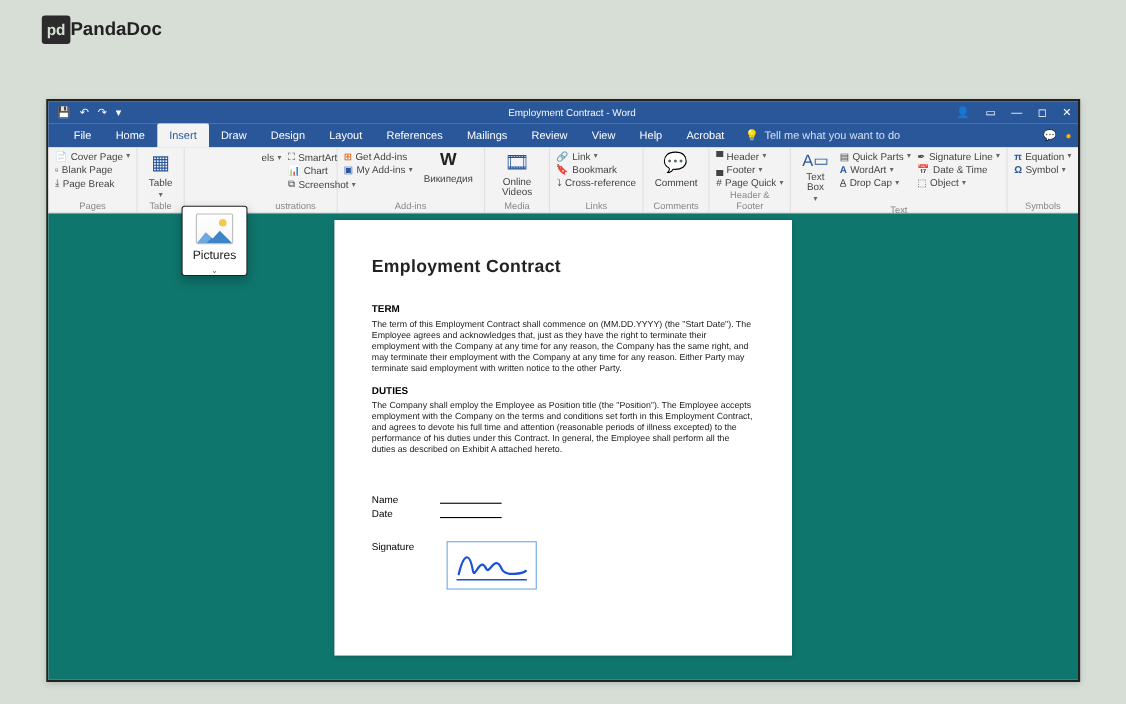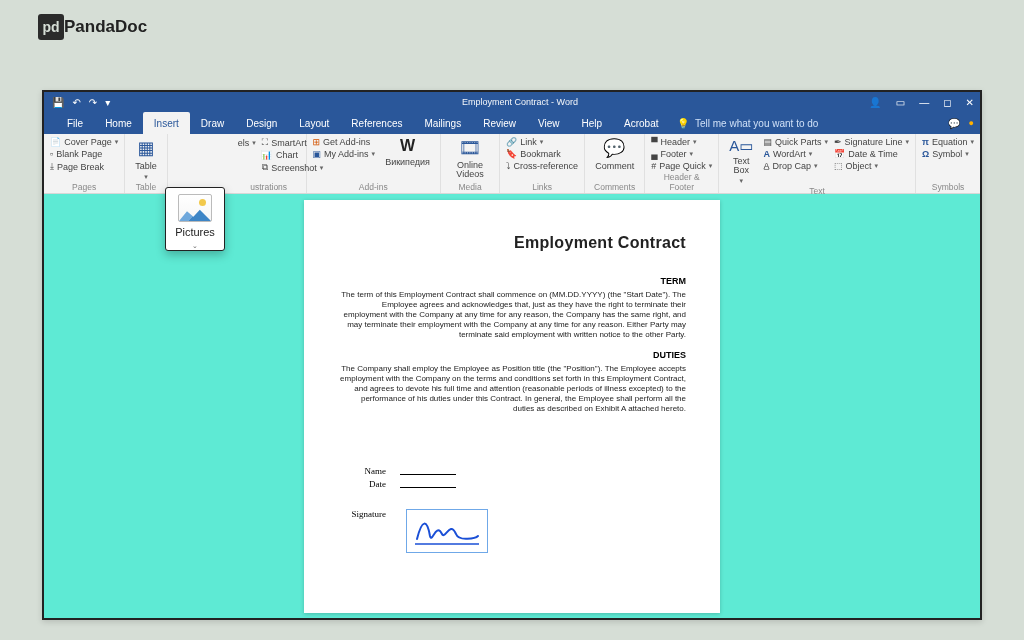--- a/index.html
+++ b/index.html
@@ -35,26 +35,26 @@
   .bigbtn { display:flex; flex-direction:column; align-items:center; justify-content:flex-start; gap:2px; cursor:pointer; padding:0 4px; }
   .bigbtn .icon { font-size:18px; color:#2a579a; }
   .caret { font-size:7px; color:#666; }
 
   .pictures-callout { position:absolute; top:53px; left:121px; width:60px; background:#fff; border:1px solid #222; border-radius:3px; box-shadow:0 4px 10px rgba(0,0,0,.25); z-index:5; display:flex; flex-direction:column; align-items:center; padding:6px 4px 0 4px; gap:4px; }
   .pic-icon { width:34px; height:28px; border:1px solid #bbb; border-radius:2px; position:relative; background:linear-gradient(#fff,#f6f6f6); overflow:hidden; }
   .pic-sun { position:absolute; top:4px; right:5px; width:7px; height:7px; border-radius:50%; background:#f2c94c; }
   .pic-mtn { position:absolute; bottom:0; left:0; right:0; height:14px; background:linear-gradient(135deg,#6fa8dc 0 50%, #3d85c6 50% 100%); clip-path: polygon(0 100%, 25% 30%, 45% 70%, 65% 20%, 100% 100%); }
   .pictures-callout .lbl { font-size:11px; color:#222; }
 
-  .doc-area { background:#5eead4; position:absolute; top:102px; bottom:0; left:0; right:0; overflow:hidden;text-align:right; }
+  .doc-area { background:#0f766e; position:absolute; top:102px; bottom:0; left:0; right:0; overflow:hidden; }
   .page { position:absolute; top:6px; left:50%; transform:translateX(-50%); width:416px; background:#fff; box-shadow:0 1px 4px rgba(0,0,0,.2); padding:34px 34px 60px 34px; }
   .doc-title { font-size:16px; font-weight:700; color:#222; margin-bottom:24px; letter-spacing:.3px; }
   .sect-head { font-size:9px; font-weight:700; margin:10px 0 4px; }
   .para { font-size:8px; line-height:1.25; color:#222; }
-  .fields { margin-top:52px; font-size:9px;font-family:Liberation Serif, serif; }
+  .fields { margin-top:35px; font-size:9px; }
   .frow { display:flex; align-items:center; gap:14px; margin-bottom:3px; }
   .flabel { width:48px; }
   .fline { width:56px; border-bottom:1px solid #000; height:8px; }
   .sig-row { margin-top:20px; display:flex; align-items:flex-start; gap:20px; }
   .sig-box { width:82px; height:44px; border:1px solid #6fa8e8; display:flex; align-items:center; justify-content:center; }
   .sig-box svg { width:70px; height:34px; }
 
   .tb-ctrl { margin-left:auto; display:flex; gap:8px; padding-right:6px; align-items:center; }
   .tb-share { font-size:9px; }
 </style>

